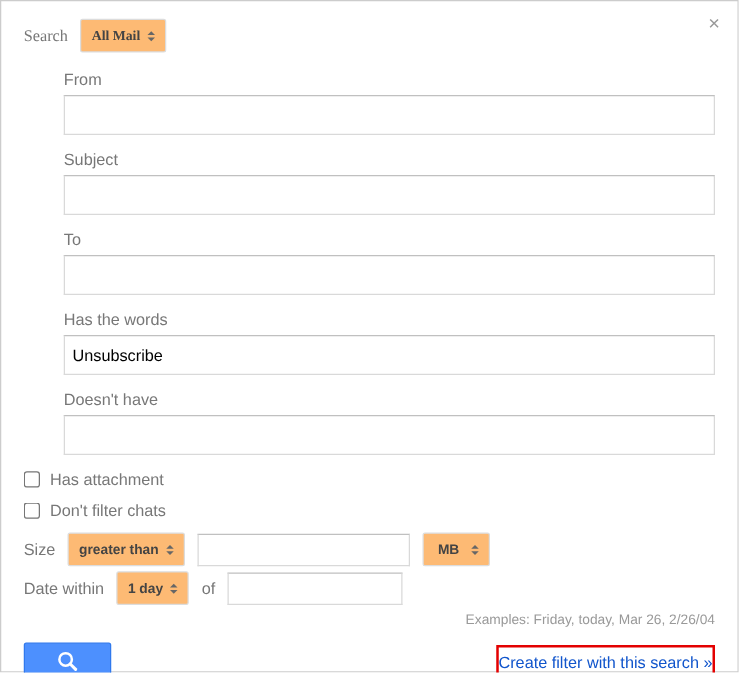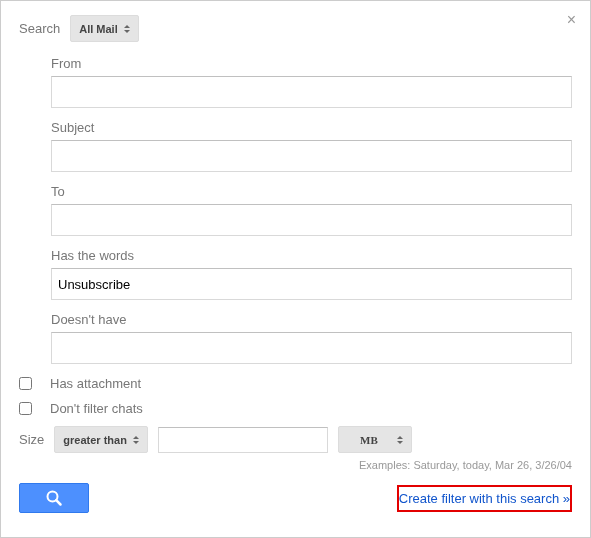--- a/index.html
+++ b/index.html
@@ -25,20 +25,21 @@
     font-size: 16px;
     color: #999;
     cursor: pointer;
     font-weight: normal;
   }
   .header-row {
     display: flex;
     align-items: center;
     gap: 10px;
     margin-bottom: 14px;
+    font-family: Liberation Serif, serif;
   }
   .lbl {
     color: #777;
     margin-bottom: 5px;
     display: block;
   }
   .lbl-inline {
     color: #777;
   }
   .text-input {
@@ -48,21 +49,21 @@
     border-top-color: #c0c0c0;
     padding: 2px 6px;
     font-size: 13px;
     font-family: Arial, sans-serif;
     outline: none;
   }
   .select-btn {
     display: inline-flex;
     align-items: center;
     gap: 6px;
-    background: #e5e5e5;
+    background: #fdba74;
     border: 1px solid #dcdcdc;
     border-radius: 2px;
     padding: 5px 8px;
     font-size: 11px;
     font-weight: bold;
     color: #444;
     cursor: pointer;
     height: 27px;
     white-space: nowrap;
   }
@@ -83,21 +84,21 @@
     content: "";
     display: block;
     width: 0; height: 0;
     border-left: 3px solid transparent;
     border-right: 3px solid transparent;
     border-top: 3px solid #666;
   }
   .checkbox-row {
     display: flex;
     align-items: center;
-    gap: 18px;
+    gap: 8px;
     margin-bottom: 10px;
   }
   .checkbox-row input[type=checkbox]{
     width: 13px; height: 13px;
     margin: 0;
   }
   .size-row, .date-row {
     display: flex;
     align-items: center;
     gap: 10px;
@@ -113,24 +114,23 @@
   }
   .date-input {
     width: 140px;
     height: 26px;
     border: 1px solid #d9d9d9;
     border-top-color: #c0c0c0;
     padding: 2px 6px;
     font-size: 13px;
   }
   .unit-btn {
-    width: 74px;
+    width: 54px;
     justify-content: space-between;
     text-align: center;
-    font-family: Liberation Serif, serif;
   }
   .unit-label {
     flex: 1;
     text-align: center;
   }
   .examples {
     text-align: right;
     font-size: 11px;
     color: #999;
     margin-top: 6px;
@@ -220,22 +220,31 @@
       <span>greater than</span>
       <span class="spinner"></span>
     </div>
     <input class="size-value-input" type="text" value="" style="">
     <div class="select-btn unit-btn">
       <span class="unit-label">MB</span>
       <span class="spinner"></span>
     </div>
   </div>
 
-
-  <div class="examples">Examples: Saturday, today, Mar 26, 3/26/04</div>
+  <div class="date-row">
+    <span class="lbl-inline">Date within</span>
+    <div class="select-btn">
+      <span>1 day</span>
+      <span class="spinner"></span>
+    </div>
+    <span class="lbl-inline">of</span>
+    <input class="date-input" type="text" value="" style="">
+  </div>
+
+  <div class="examples">Examples: Friday, today, Mar 26, 2/26/04</div>
 
   <div class="footer">
     <div class="search-button">
       <svg width="18" height="18" viewBox="0 0 18 18">
         <circle cx="7.5" cy="7.5" r="5" fill="none" stroke="#fff" stroke-width="2"></circle>
         <line x1="11.2" y1="11.2" x2="15.5" y2="15.5" stroke="#fff" stroke-width="2.5" stroke-linecap="round"></line>
       </svg>
     </div>
     <div class="create-filter-box">
       <a class="create-filter-link">Create filter with this search »</a>

